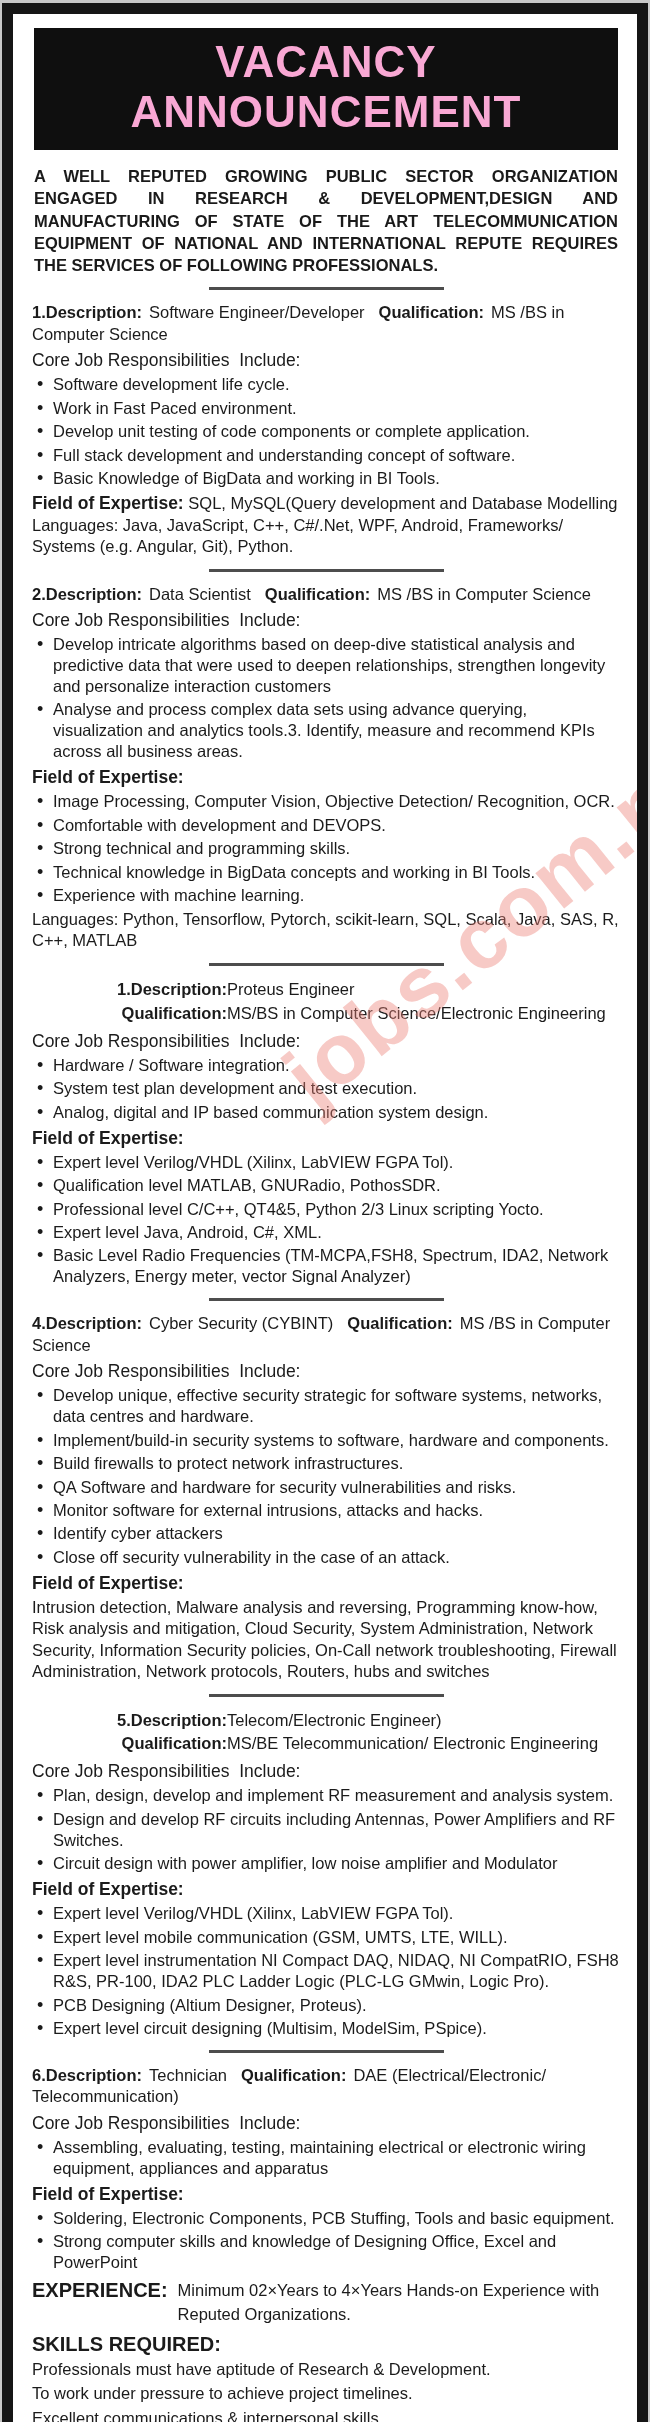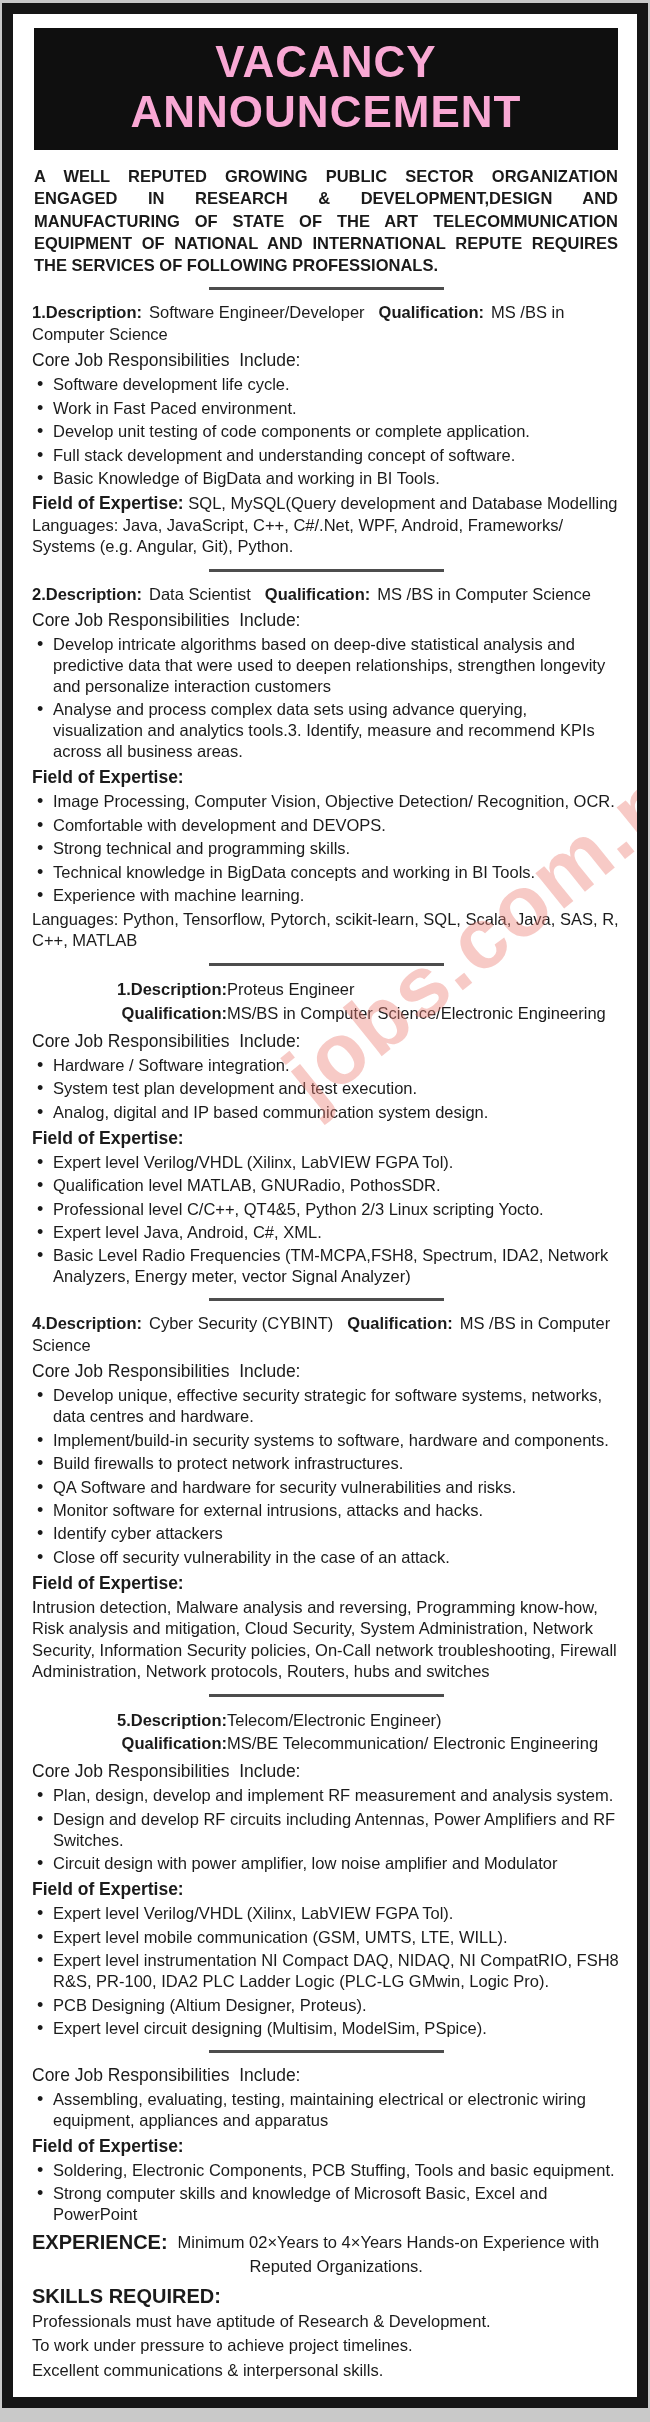--- a/index.html
+++ b/index.html
@@ -31,21 +31,21 @@
 
   .field-inline, .field-par, .plain { font-size:16.5px; line-height:1.3; margin:2px 0 3px 0; }
   .field-inline b { font-size:17.5px; }
 
   section.job { margin:0 0 4px 0; }
 
   .flabel { font-weight:bold; font-size:20px; }
   .exp-row { display:flex; margin:6px 0 2px 0; }
   .exp-row .flabel { margin-right:10px; white-space:nowrap; }
   .exp-text { font-size:16.5px; line-height:1.45; }
-  .exp-line2 { display:block; margin-left:72px; }
+  .exp-line2 { display:block; }
 
   .skills-head, .terms-head { font-weight:bold; font-size:20px; margin:6px 0 3px 0; }
   .skl { font-size:16.5px; line-height:1.3; margin:3px 0; }
 
   .watermark { position:absolute; left:252px; top:1035px; transform:rotate(-39deg); transform-origin:left top;
                font-size:86px; font-weight:bold; letter-spacing:2px; white-space:nowrap;
                color:rgba(235,128,118,0.42); z-index:5; pointer-events:none; }
 </style>
 </head>
 <body>
@@ -148,28 +148,29 @@
           <ul class="blist">
             <li>Expert level Verilog/VHDL (Xilinx, LabVIEW FGPA Tol).</li>
             <li>Expert level mobile communication (GSM, UMTS, LTE, WILL).</li>
             <li>Expert level instrumentation NI Compact DAQ, NIDAQ, NI CompatRIO, FSH8 R&amp;S, PR-100, IDA2 PLC Ladder Logic (PLC-LG GMwin, Logic Pro).</li>
             <li>PCB Designing (Altium Designer, Proteus).</li>
             <li>Expert level circuit designing (Multisim, ModelSim, PSpice).</li>
           </ul>
         </section>
         <div class="divider"></div>
         <section class="job">
+          <div class="job-head"><span class="blabel">6.Description:</span><span class="jtitle">Technician</span><span class="blabel qlabel">Qualification:</span><span class="jqual">DAE (Electrical/Electronic/ Telecommunication)</span></div>
           <div class="core-label">Core Job Responsibilities  Include:</div>
           <ul class="blist">
             <li>Assembling, evaluating, testing, maintaining electrical or electronic wiring equipment, appliances and apparatus</li>
           </ul>
           <div class="field-label">Field of Expertise:</div>
           <ul class="blist">
             <li>Soldering, Electronic Components, PCB Stuffing, Tools and basic equipment.</li>
-            <li>Strong computer skills and knowledge of Microsoft Basic, Excel and PowerPoint</li>
+            <li>Strong computer skills and knowledge of Designing Office, Excel and PowerPoint</li>
           </ul>
         </section>
       </div>
 
     <div class="exp-row">
       <span class="flabel">EXPERIENCE:</span>
       <span class="exp-text">
         <span>Minimum 02×Years to 4×Years Hands-on Experience with</span>
         <span class="exp-line2">Reputed Organizations.</span>
       </span>

